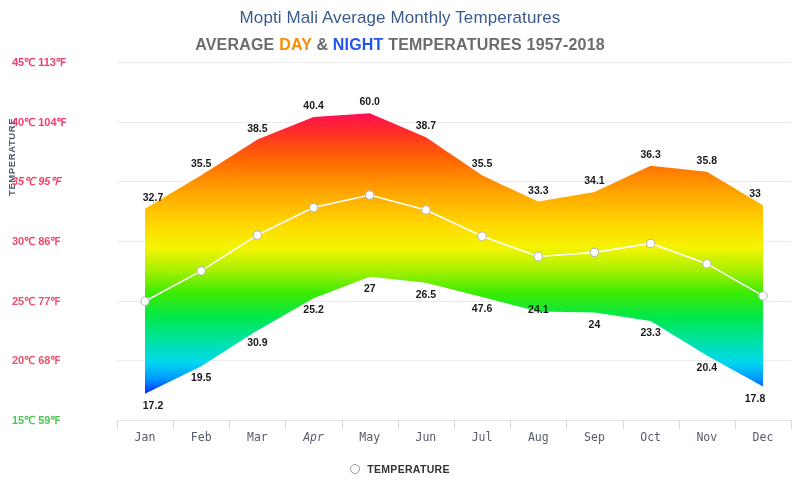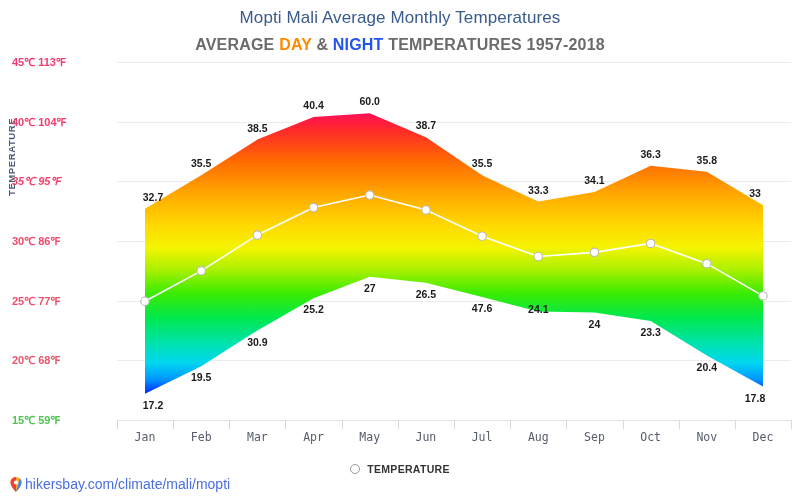--- a/index.html
+++ b/index.html
@@ -113,21 +113,21 @@
       <div class="xtick" style="left: 566px;"></div>
       <div class="xtick" style="left: 623px;"></div>
       <div class="xtick" style="left: 679px;"></div>
       <div class="xtick" style="left: 735px;"></div>
       <div class="xtick" style="left: 791px;"></div>
     </div>
   <div id="xlabels">
       <div class="xlab" style="left: 115px;">Jan</div>
       <div class="xlab" style="left: 171.182px;">Feb</div>
       <div class="xlab" style="left: 227.364px;">Mar</div>
-      <div class="xlab" style="left: 283.545px;">Apr</div>
+      <div class="xlab" style="left: 283.545px; font-style: italic;">Apr</div>
       <div class="xlab" style="left: 339.727px;">May</div>
       <div class="xlab" style="left: 395.909px;">Jun</div>
       <div class="xlab" style="left: 452.091px;">Jul</div>
       <div class="xlab" style="left: 508.273px;">Aug</div>
       <div class="xlab" style="left: 564.455px;">Sep</div>
       <div class="xlab" style="left: 620.636px;">Oct</div>
       <div class="xlab" style="left: 676.818px;">Nov</div>
       <div class="xlab" style="left: 733px;">Dec</div>
     </div>
 
@@ -193,24 +193,14 @@
       <div class="dlabel" style="left: 594.455px; top: 317.6px;">24</div>
       <div class="dlabel" style="left: 650.636px; top: 325.953px;">23.3</div>
       <div class="dlabel" style="left: 706.818px; top: 360.56px;">20.4</div>
       <div class="dlabel" style="left: 755px; top: 391.587px;">17.8</div>
     </div>
 
   <div class="legend">
     <span class="dot"></span><span>TEMPERATURE</span>
   </div>
 
-  <div class="footer">
-    <span class="pin">
-      <svg viewBox="0 0 24 30" width="12" height="15">
-        <path d="M12 0C5.9 0 1 4.9 1 11c0 8 11 19 11 19s11-11 11-19C23 4.9 18.1 0 12 0z" fill="#f9a825"></path>
-        <path d="M12 0C5.9 0 1 4.9 1 11c0 8 11 19 11 19V0z" fill="#ea4335"></path>
-        <path d="M12 30s11-11 11-19c0-3-1.2-5.8-3.2-7.8L12 30z" fill="#4285f4"></path>
-        <circle cx="12" cy="11" r="4.2" fill="#ffffff"></circle>
-      </svg>
-    </span><span>hikersbay.com/climate/mali/mopti</span>
-  </div>
 
 </div>
 
 </body></html>

